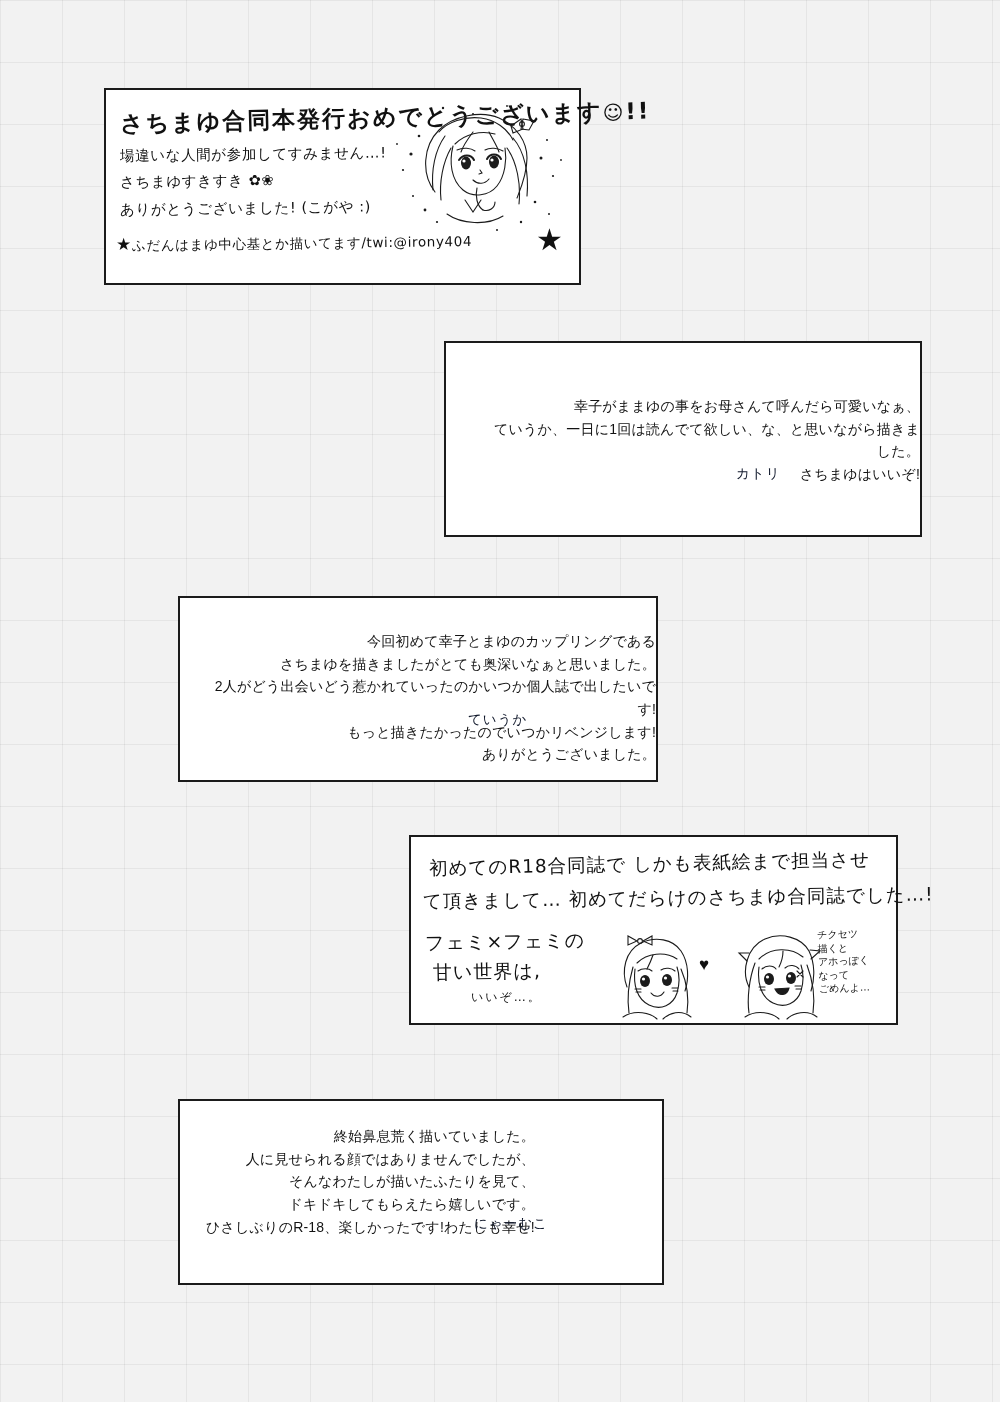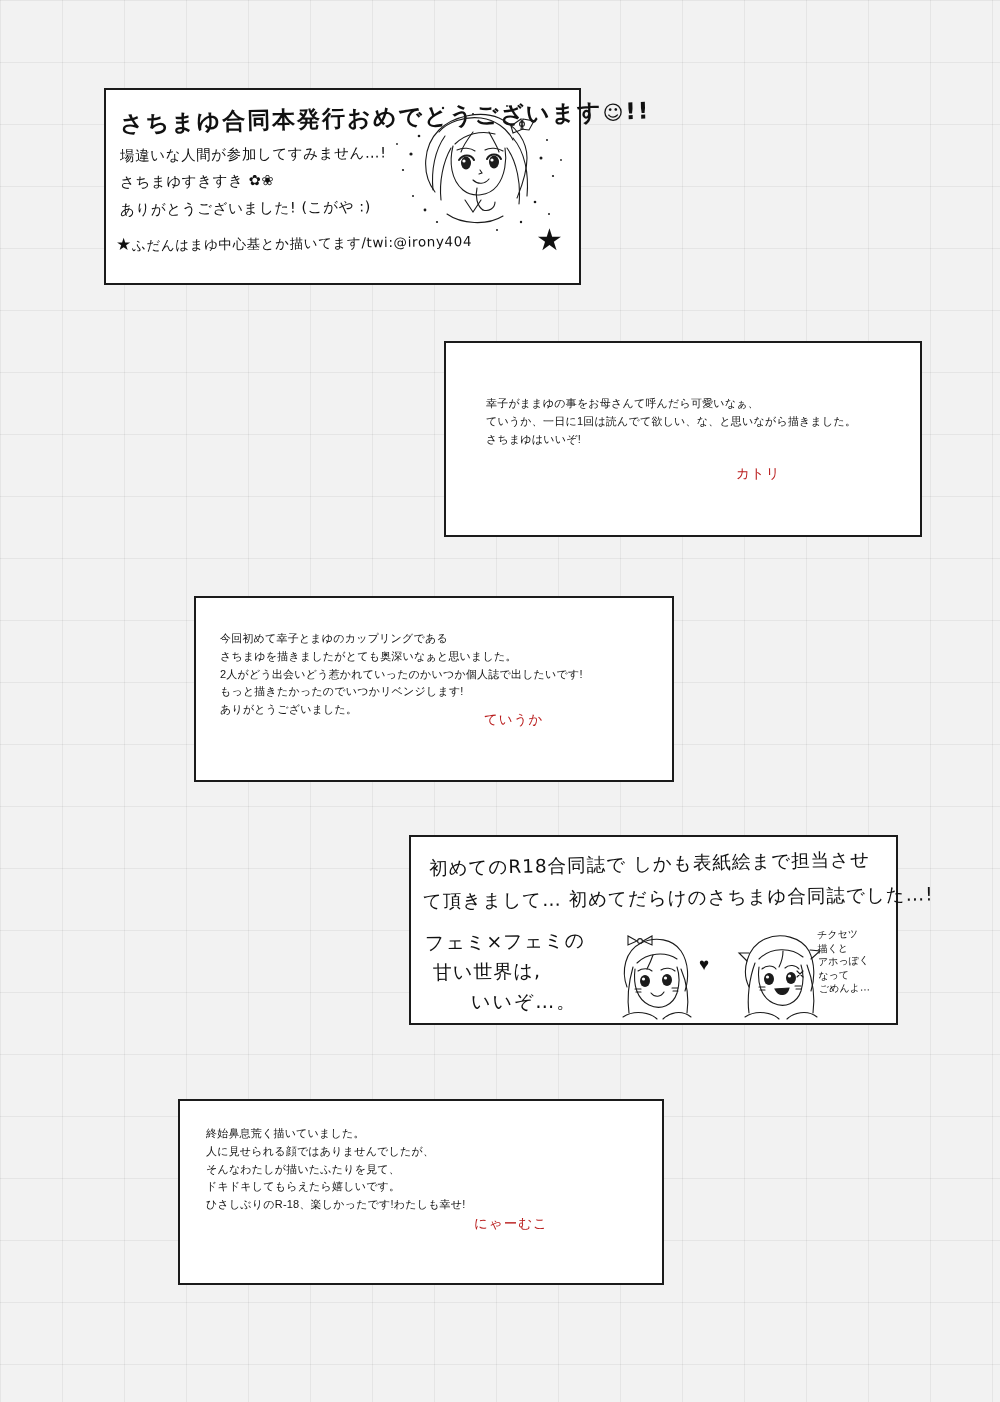--- a/index.html
+++ b/index.html
@@ -20,29 +20,30 @@
   }
   .panel {
     position: absolute;
     background: #ffffff;
     border: 2px solid #1b1b1b;
     box-sizing: border-box;
   }
   .msg-body {
     position: absolute;
     white-space: pre-line;
-    font-size: 11px;
+    font-size: 14px;
     line-height: 1.62;
     color: #131313;
     letter-spacing: 0.2px;
+    text-align: right;
   }
   .msg-sign {
     position: absolute;
     font-size: 13.5px;
-    color: #b91c1c;
+    color: #0f172a;
     letter-spacing: 1px;
   }
   
   #panel-greeting { left: 104px; top: 88px; width: 477px; height: 197px; }
   .hand {
     font-family: "DejaVu Sans", sans-serif;
     color: #111;
   }
   #greet-title {
     position: absolute;
@@ -75,34 +76,34 @@
   #star-right { left: 430px; top: 132px; font-size: 30px; }
   
   #greet-sketch {
     position: absolute;
     right: 6px; top: 6px;
     width: 196px; height: 140px;
   }
   
   #panel-katori { left: 444px; top: 341px; width: 478px; height: 196px; }
   
-  #panel-akichiko { left: 178px; top: 596px; width: 480px; height: 186px; margin-left: 16px; }
+  #panel-akichiko { left: 178px; top: 596px; width: 480px; height: 186px; }
   
   #panel-hajimete { left: 409px; top: 835px; width: 489px; height: 190px; }
   .hand-line {
     position: absolute;
     font-family: "DejaVu Sans", sans-serif;
     color: #111;
     white-space: nowrap;
   }
   #hj-l1 { left: 18px; top: 14px; font-size: 18.5px; letter-spacing: 1px; transform: rotate(-1.2deg); }
   #hj-l2 { left: 12px; top: 48px; font-size: 18.5px; letter-spacing: 1px; transform: rotate(-0.8deg); }
   #hj-l3 { left: 14px; top: 92px; font-size: 19px; letter-spacing: 1px; transform: rotate(-1deg); }
   #hj-l4 { left: 22px; top: 122px; font-size: 19px; letter-spacing: 1px; transform: rotate(-1deg); }
-  #hj-l5 { left: 60px; top: 152px; font-size: 19px; letter-spacing: 2px; }
+  #hj-l5 { left: 60px; top: 152px; font-size: 12px; letter-spacing: 2px; }
   #hj-note {
     position: absolute;
     right: 8px; top: 90px;
     width: 70px;
     font-family: "DejaVu Sans", sans-serif;
     font-size: 10px;
     line-height: 1.35;
     color: #111;
     white-space: pre-line;
     transform: rotate(-2deg);

